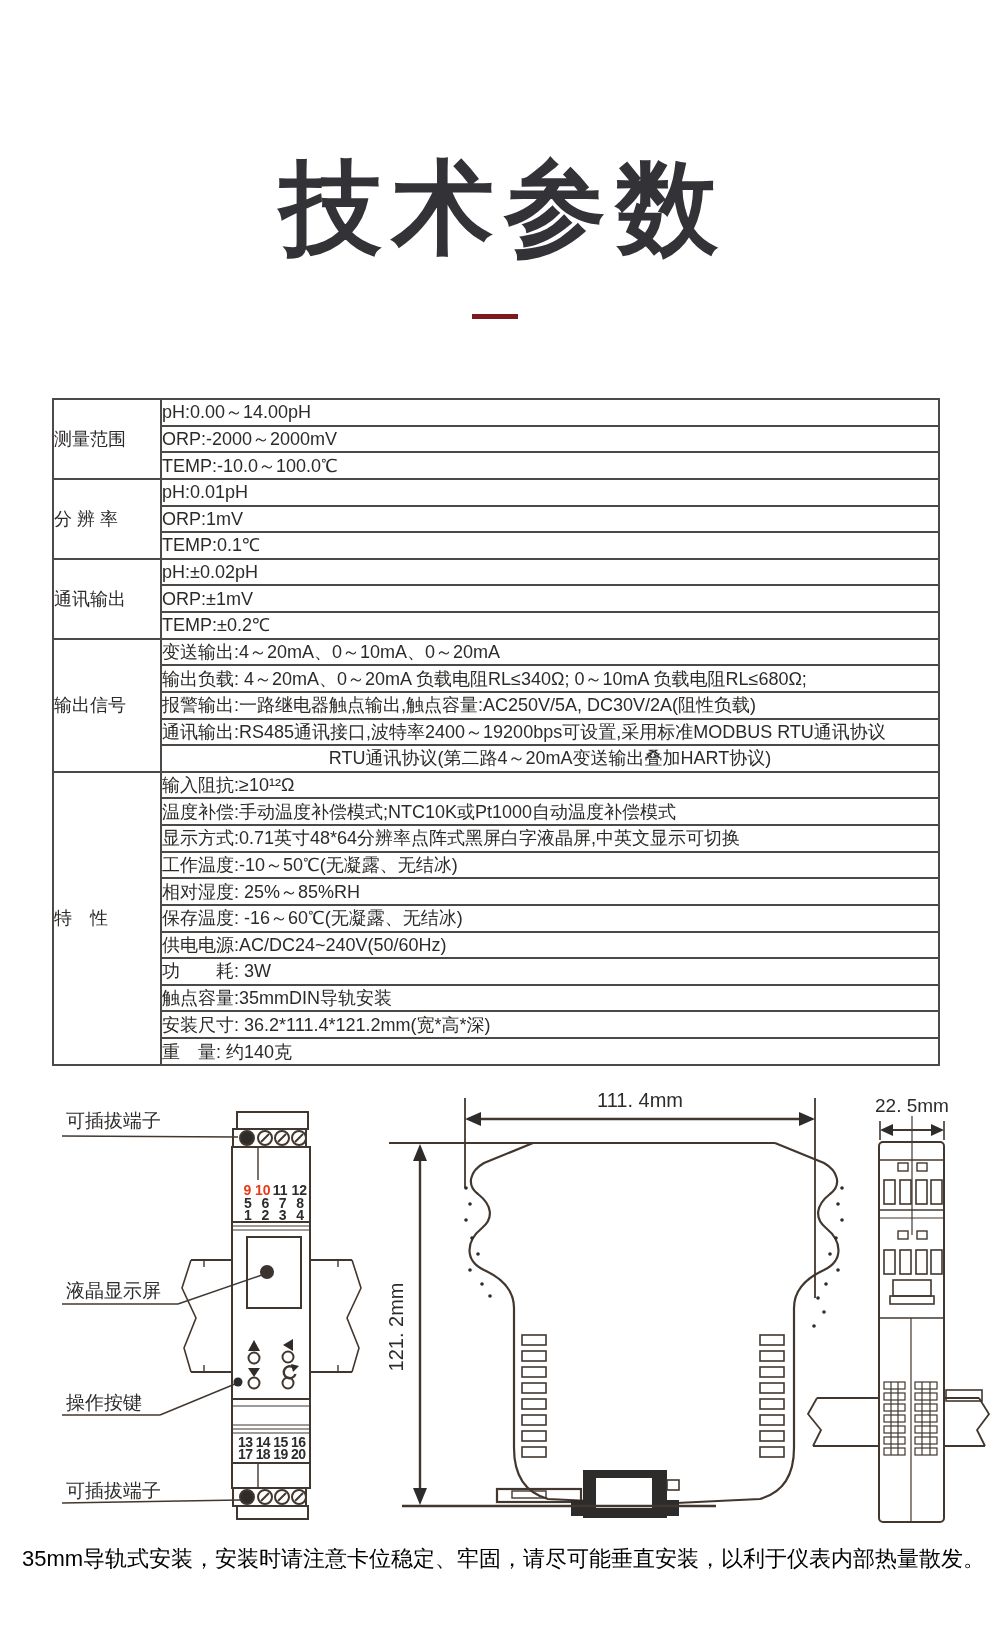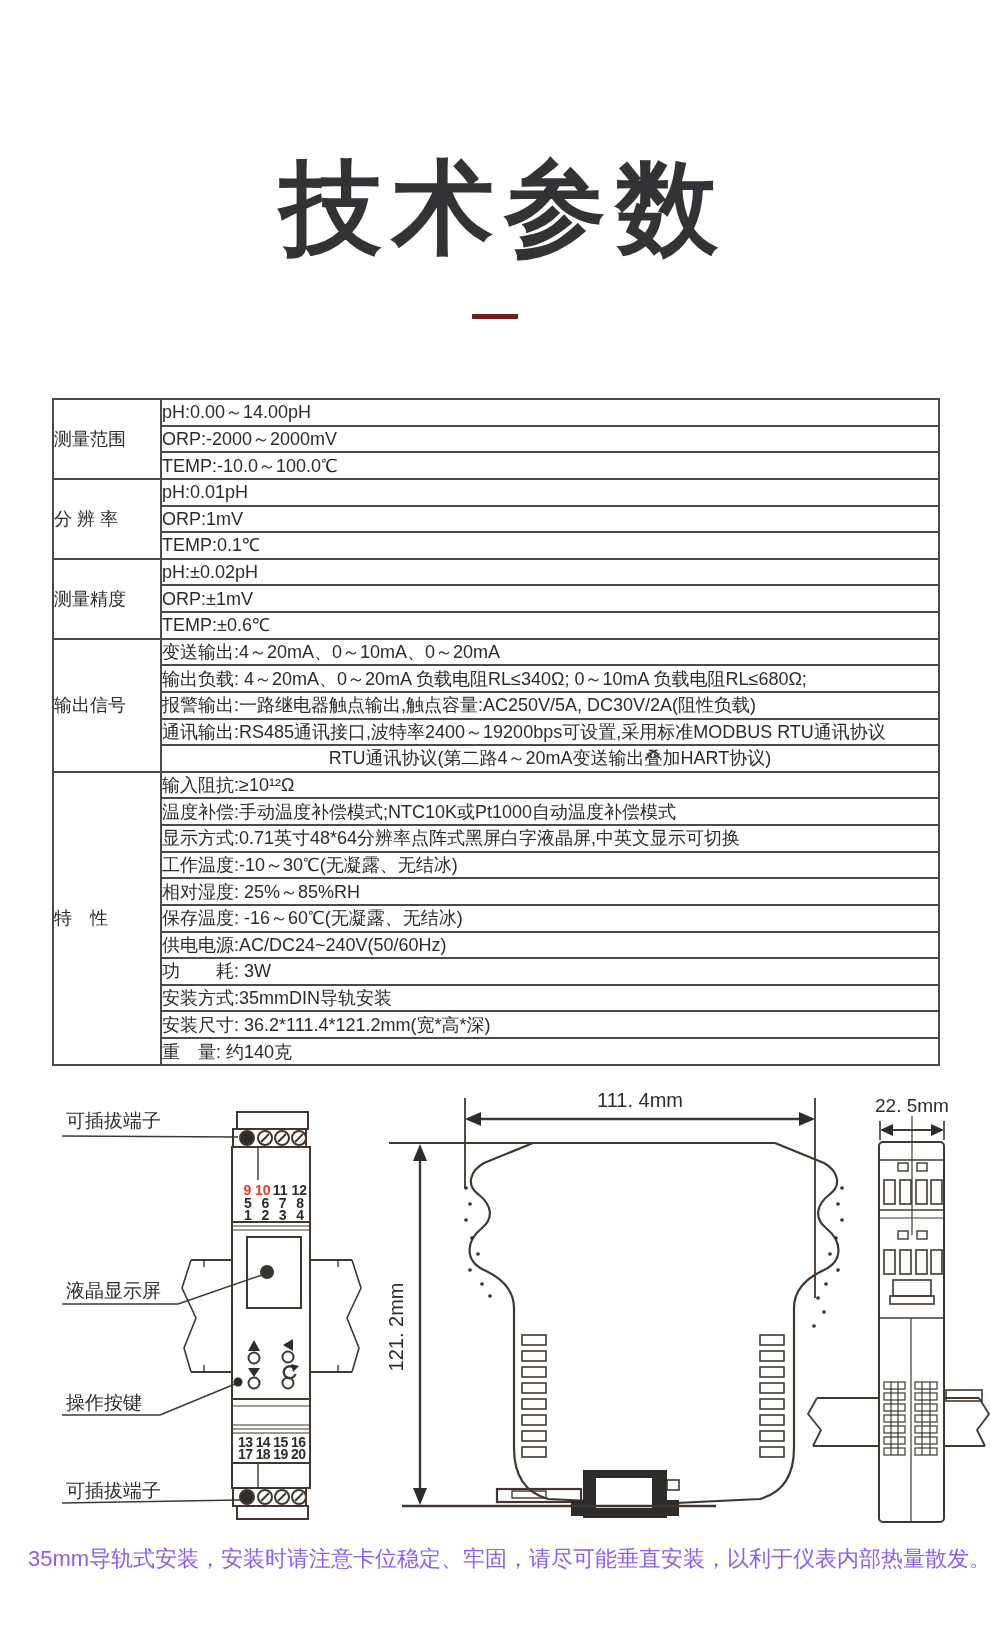--- a/index.html
+++ b/index.html
@@ -13,22 +13,22 @@
   table.spec td{border:2px solid #4d4946;font-size:18px;font-weight:400;
                 white-space:nowrap;overflow:hidden;padding:0;line-height:1;color:#2d2b2a;}
   td.lbl{width:106px;text-align:left;font-size:19px;}
   td.val{padding-left:13px;}
   td.val.c{text-align:center;padding-left:0;}
   .drawing{position:absolute;left:0;top:1040px;}
   .drawing text{stroke:none;fill:#2e2c2b;font-family:"Liberation Sans",sans-serif;}
   .lead-label{font-size:19px;font-weight:500;}
   .num{font-size:14px;font-weight:bold;}
   .dim{font-size:20px;font-weight:500;}
-  .footnote{position:absolute;left:28px;top:1544px;width:940px;font-size:22px;
-            color:#8b5cf6;white-space:nowrap;font-weight:500;}
+  .footnote{position:absolute;left:22px;top:1544px;width:940px;font-size:22px;
+            color:#000000;white-space:nowrap;font-weight:500;}
 </style>
 </head>
 <body>
 
 <div class="page">
 
   <h1 class="title">技术参数</h1>
   <div class="title-dash"></div>
 
   <table class="spec">
@@ -49,28 +49,28 @@
           <td class="val">pH:0.01pH</td>
         </tr>
       <tr>
           <td class="val">ORP:1mV</td>
         </tr>
       <tr>
           <td class="val">TEMP:0.1℃</td>
         </tr>
 
       <tr>
-          <td class="lbl" rowspan="3">测量精度</td>
+          <td class="lbl" rowspan="3">通讯输出</td>
           <td class="val">pH:±0.02pH</td>
         </tr>
       <tr>
           <td class="val">ORP:±1mV</td>
         </tr>
       <tr>
-          <td class="val">TEMP:±0.6℃</td>
+          <td class="val">TEMP:±0.2℃</td>
         </tr>
 
       <tr>
           <td class="lbl" rowspan="5">输出信号</td>
           <td class="val">变送输出:4～20mA、0～10mA、0～20mA</td>
         </tr>
       <tr>
           <td class="val">输出负载: 4～20mA、0～20mA 负载电阻RL≤340Ω;  0～10mA 负载电阻RL≤680Ω;</td>
         </tr>
       <tr>
@@ -87,36 +87,36 @@
           <td class="lbl" rowspan="11">特　性</td>
           <td class="val">输入阻抗:≥10¹²Ω</td>
         </tr>
       <tr>
           <td class="val">温度补偿:手动温度补偿模式;NTC10K或Pt1000自动温度补偿模式</td>
         </tr>
       <tr>
           <td class="val">显示方式:0.71英寸48*64分辨率点阵式黑屏白字液晶屏,中英文显示可切换</td>
         </tr>
       <tr>
-          <td class="val">工作温度:-10～30℃(无凝露、无结冰)</td>
+          <td class="val">工作温度:-10～50℃(无凝露、无结冰)</td>
         </tr>
       <tr>
           <td class="val">相对湿度: 25%～85%RH</td>
         </tr>
       <tr>
           <td class="val">保存温度: -16～60℃(无凝露、无结冰)</td>
         </tr>
       <tr>
           <td class="val">供电电源:AC/DC24~240V(50/60Hz)</td>
         </tr>
       <tr>
           <td class="val">功　　耗: 3W</td>
         </tr>
       <tr>
-          <td class="val">安装方式:35mmDIN导轨安装</td>
+          <td class="val">触点容量:35mmDIN导轨安装</td>
         </tr>
       <tr>
           <td class="val">安装尺寸: 36.2*111.4*121.2mm(宽*高*深)</td>
         </tr>
       <tr>
           <td class="val">重　量: 约140克</td>
         </tr>
     </tbody>
   </table>
 

